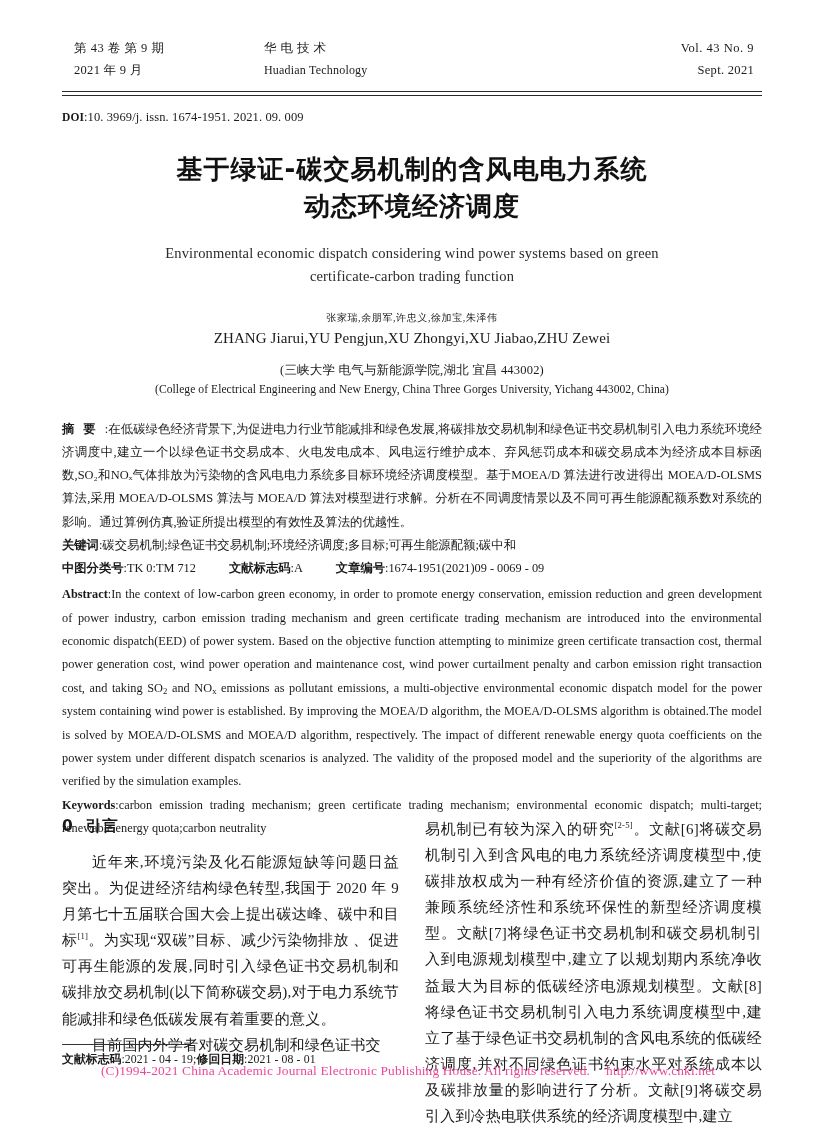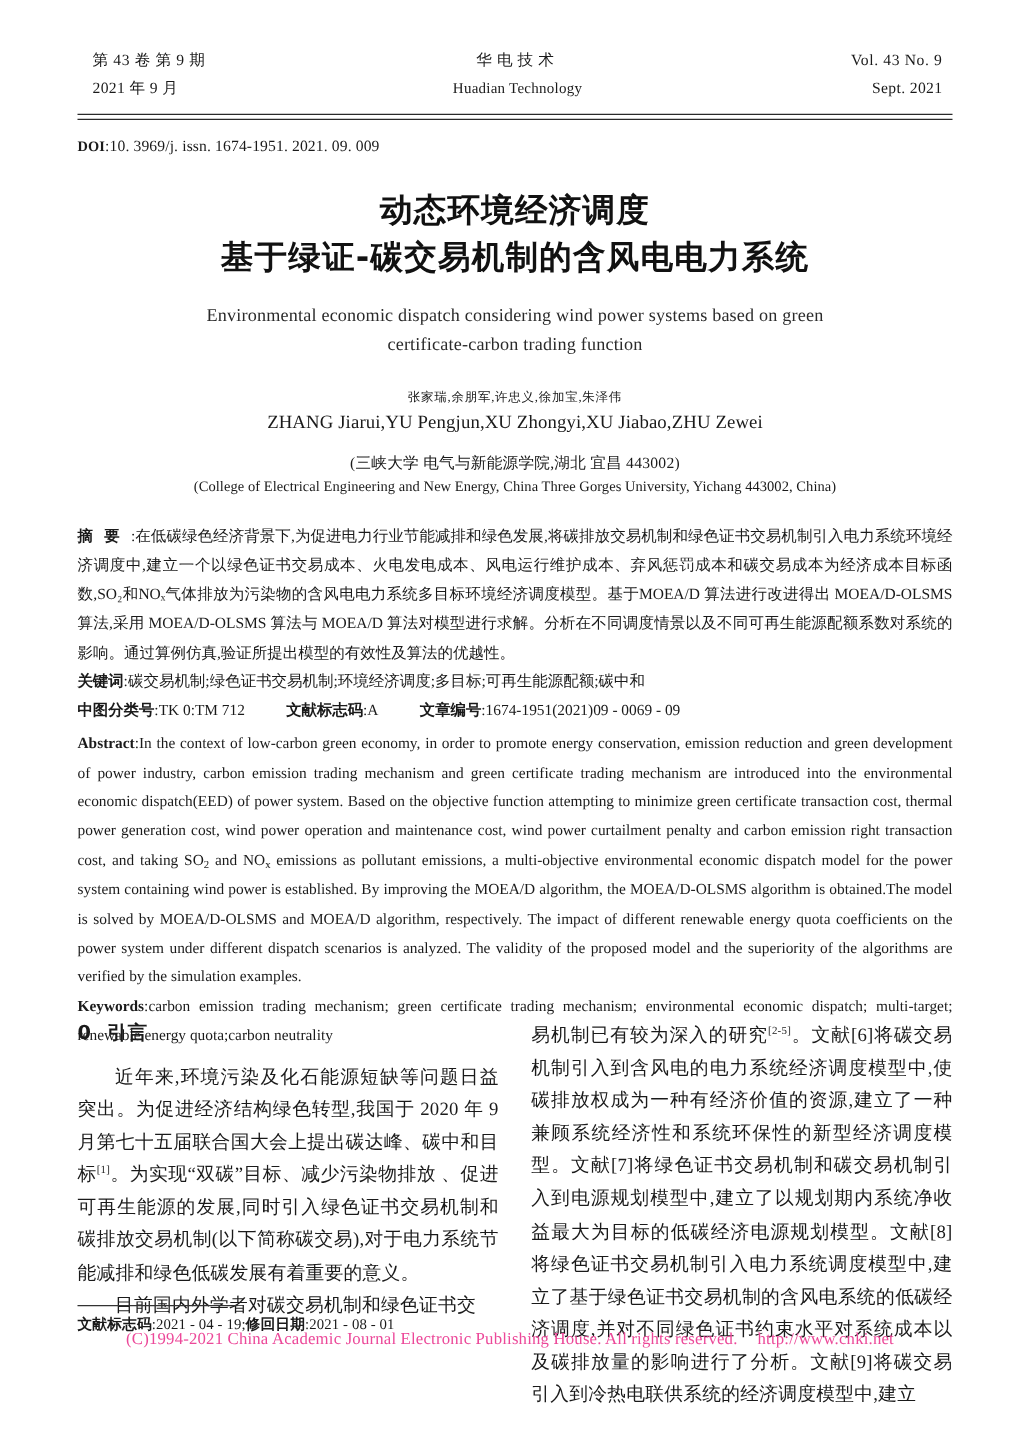--- a/index.html
+++ b/index.html
@@ -34,21 +34,21 @@
   
   .runhead {
     display: flex;
     justify-content: space-between;
     align-items: flex-start;
     padding-top: 38px;
     font-size: 12.5px;
     line-height: 1.75;
   }
   .runhead .col {
-    text-align: center;
+    text-align: left;
   }
   .runhead .left { text-align: left; width: 190px; padding-left: 12px;}
   .runhead .right { text-align: right; width: 190px; padding-right: 8px;}
   .runhead .center { flex: 1; }
   .runhead .line1 { letter-spacing: .5px; }
   .runhead .line2 { letter-spacing: .3px; }
   .runhead .center .line1 { letter-spacing: 4px; }
   .runhead .center .line2 { letter-spacing: .2px; font-size: 12px;}
 
   .rule-double {
@@ -237,22 +237,22 @@
         <div class="line1">Vol. 43    No. 9</div>
         <div class="line2">Sept. 2021</div>
       </div>
     </div>
 
     <div class="rule-double"></div>
 
     <div class="doi"><b>DOI</b><span>:10. 3969/j. issn. 1674-1951. 2021. 09. 009</span></div>
 
     <div class="title-cn">
+      <div>基于绿证-碳交易机制的含风电电力系统</div>
       <div>动态环境经济调度</div>
-      <div>基于绿证-碳交易机制的含风电电力系统</div>
     </div>
     <div class="title-en">
       <div>Environmental economic dispatch considering wind power systems based on green</div>
       <div>certificate-carbon trading function</div>
     </div>
 
     <div class="authors-cn">张家瑞,余朋军,许忠义,徐加宝,朱泽伟</div>
     <div class="authors-en">ZHANG Jiarui,YU Pengjun,XU Zhongyi,XU Jiabao,ZHU Zewei</div>
     <div class="affil-cn">(三峡大学 电气与新能源学院,湖北 宜昌 443002)</div>
     <div class="affil-en">(College of Electrical Engineering and New Energy, China Three Gorges University, Yichang 443002, China)</div>

